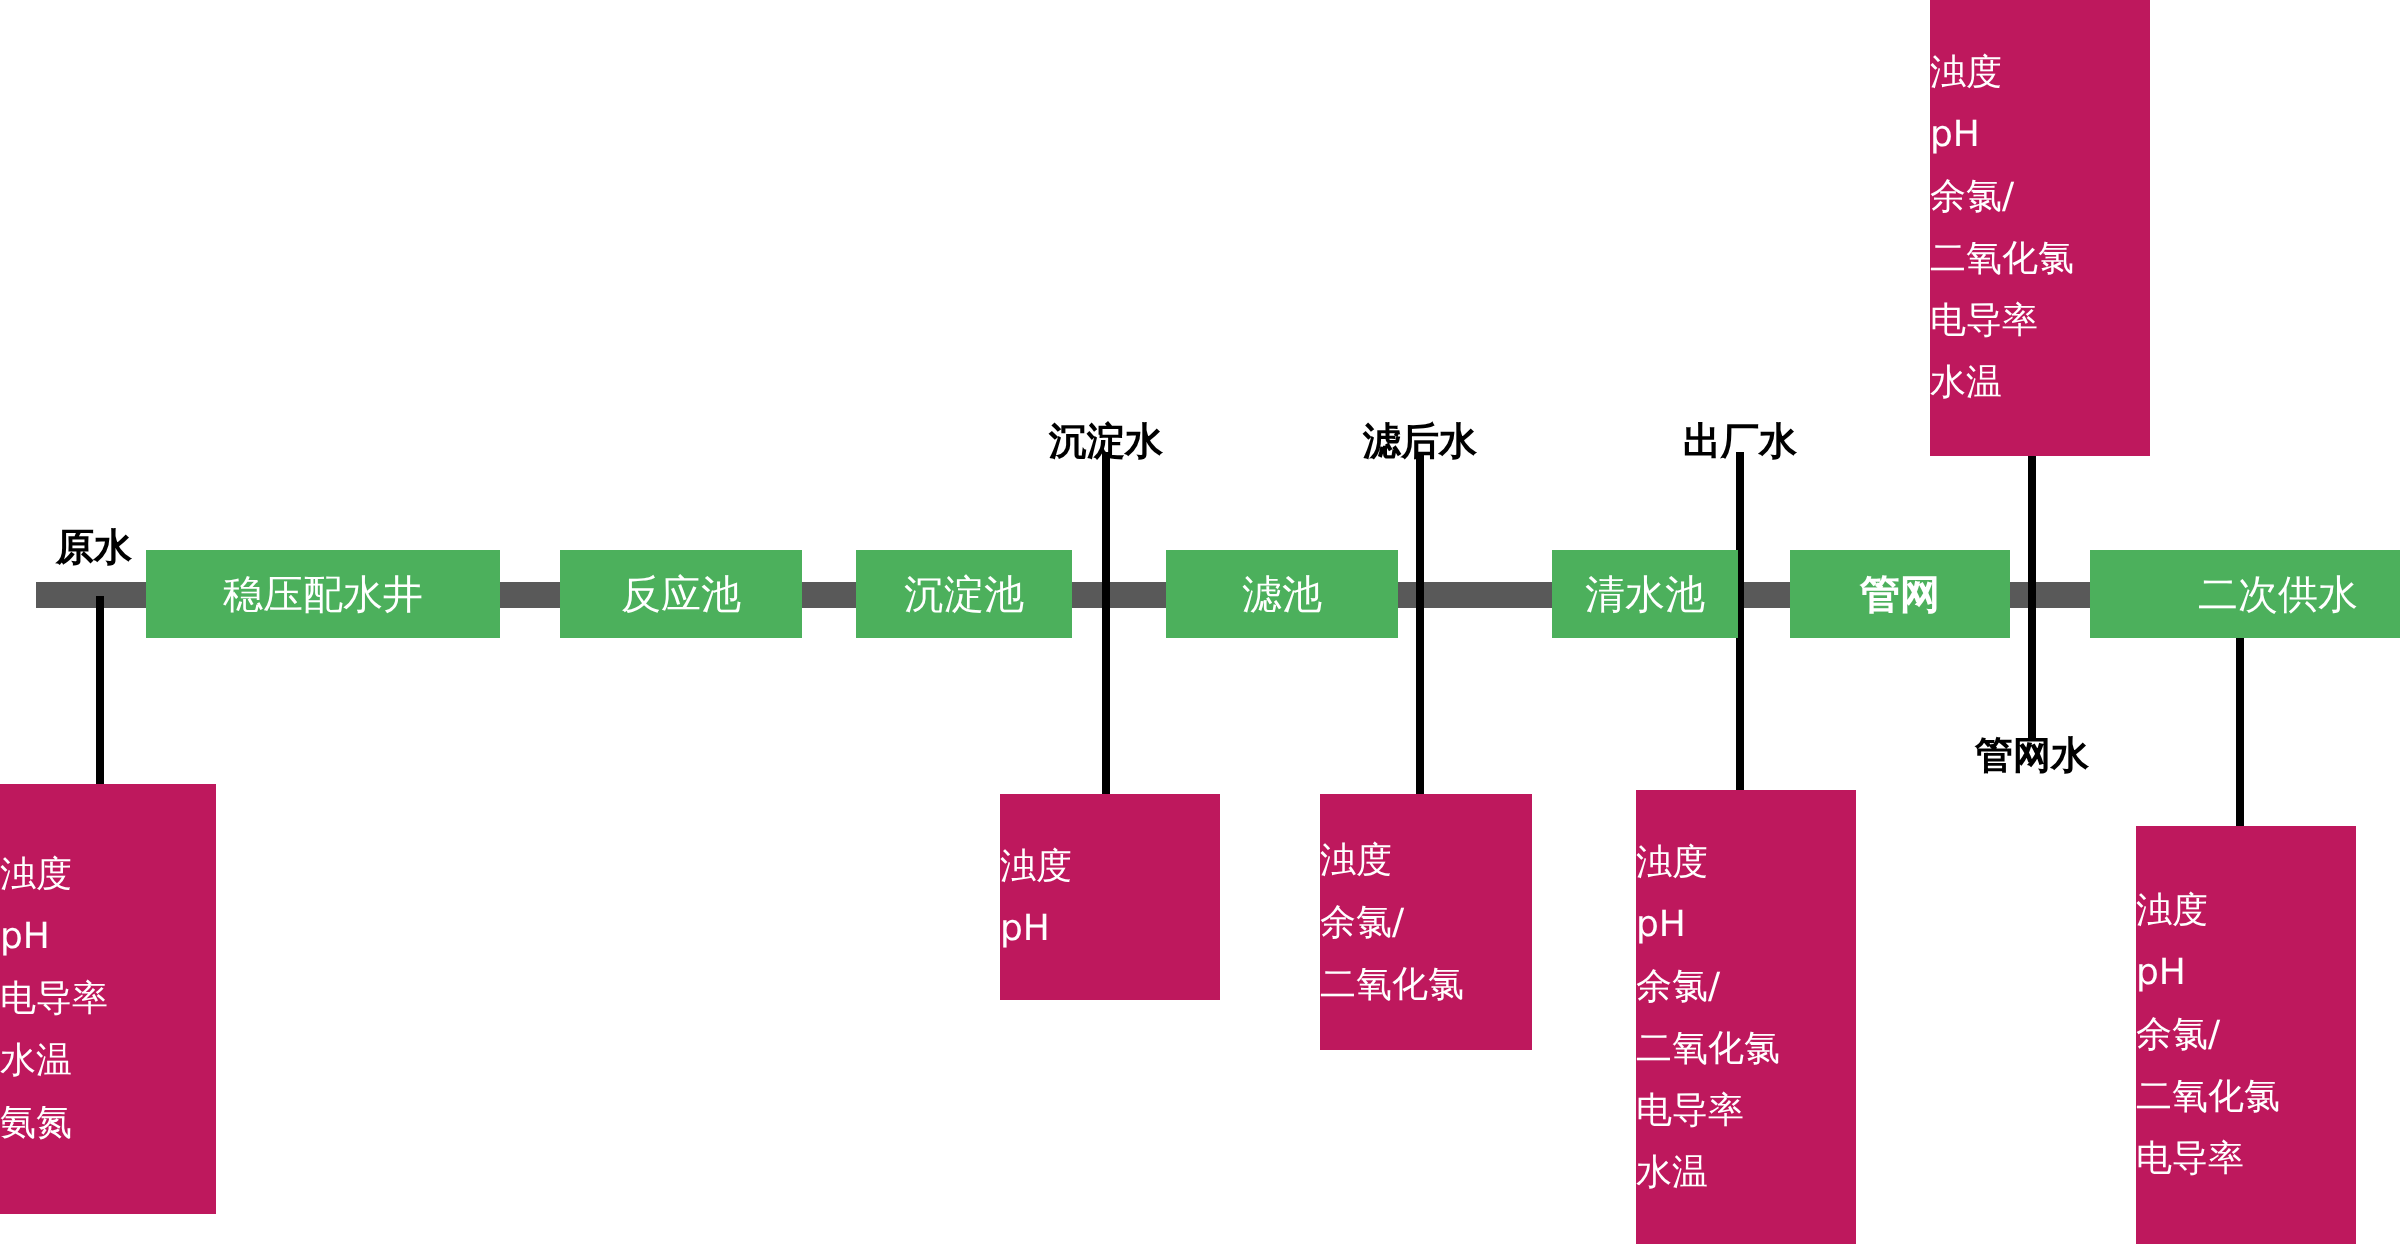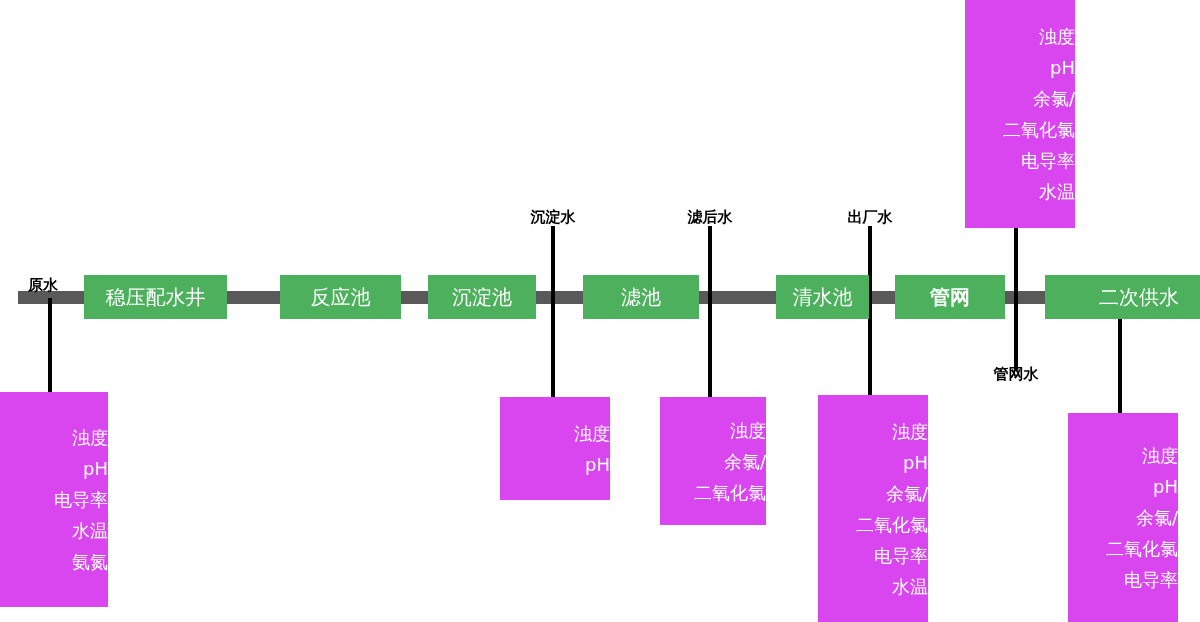--- a/index.html
+++ b/index.html
@@ -38,37 +38,37 @@
     color: #ffffff;
     display: flex;
     align-items: center;
     justify-content: center;
     font-size: 20px;
     z-index: 3;
     white-space: nowrap;
   }
   .mon {
     position: absolute;
-    background: #d946ef;
+    background: #be185d;
     color: #ffffff;
     display: flex;
     flex-direction: column;
-    align-items: flex-end;
+    align-items: flex-start;
     justify-content: center;
     font-size: 18px;
     line-height: 31px;
     text-align: center;
     z-index: 3;
     white-space: nowrap;
   }
   .plabel {
     position: absolute;
     color: #000000;
     font-weight: bold;
-    font-size: 15px;
+    font-size: 19px;
     z-index: 4;
     white-space: nowrap;
   }
   .centered {
     transform: translateX(-50%);
   }
 </style>
 </head>
 <body>
 
@@ -76,27 +76,27 @@
 
   <div class="pipe"></div>
 
   <div class="vline" style="left:48px; top:298px; height:94px;"></div>
   <div class="vline" style="left:551px; top:226px; height:171px;"></div>
   <div class="vline" style="left:708px; top:226px; height:171px;"></div>
   <div class="vline" style="left:868px; top:226px; height:169px;"></div>
   <div class="vline" style="left:1014px; top:228px; height:142px;"></div>
   <div class="vline" style="left:1118px; top:319px; height:94px;"></div>
 
-  <div class="plabel" style="left:28px; top:276px;">原水</div>
+  <div class="plabel" style="left:28px; top:261px;">原水</div>
   <div class="plabel centered" style="left:553px; top:208px;">沉淀水</div>
   <div class="plabel centered" style="left:710px; top:208px;">滤后水</div>
   <div class="plabel centered" style="left:870px; top:208px;">出厂水</div>
   <div class="plabel centered" style="left:1016px; top:365px;">管网水</div>
 
-  <div class="stage" style="left:84px;  width:143px;">稳压配水井</div>
+  <div class="stage" style="left:73px;  width:177px;">稳压配水井</div>
   <div class="stage" style="left:280px; width:121px;">反应池</div>
   <div class="stage" style="left:428px; width:108px;">沉淀池</div>
   <div class="stage" style="left:583px; width:116px;">滤池</div>
   <div class="stage" style="left:776px; width:93px;">清水池</div>
   <div class="stage" style="left:895px; width:110px;font-weight:bold;">管网</div>
   <div class="stage" style="left:1045px;width:148px;padding-left:20px;">二次供水</div>
 
   <div class="mon" style="left:0px; top:392px; width:108px; height:215px;">
     <div>浊度</div>
     <div>pH</div>

